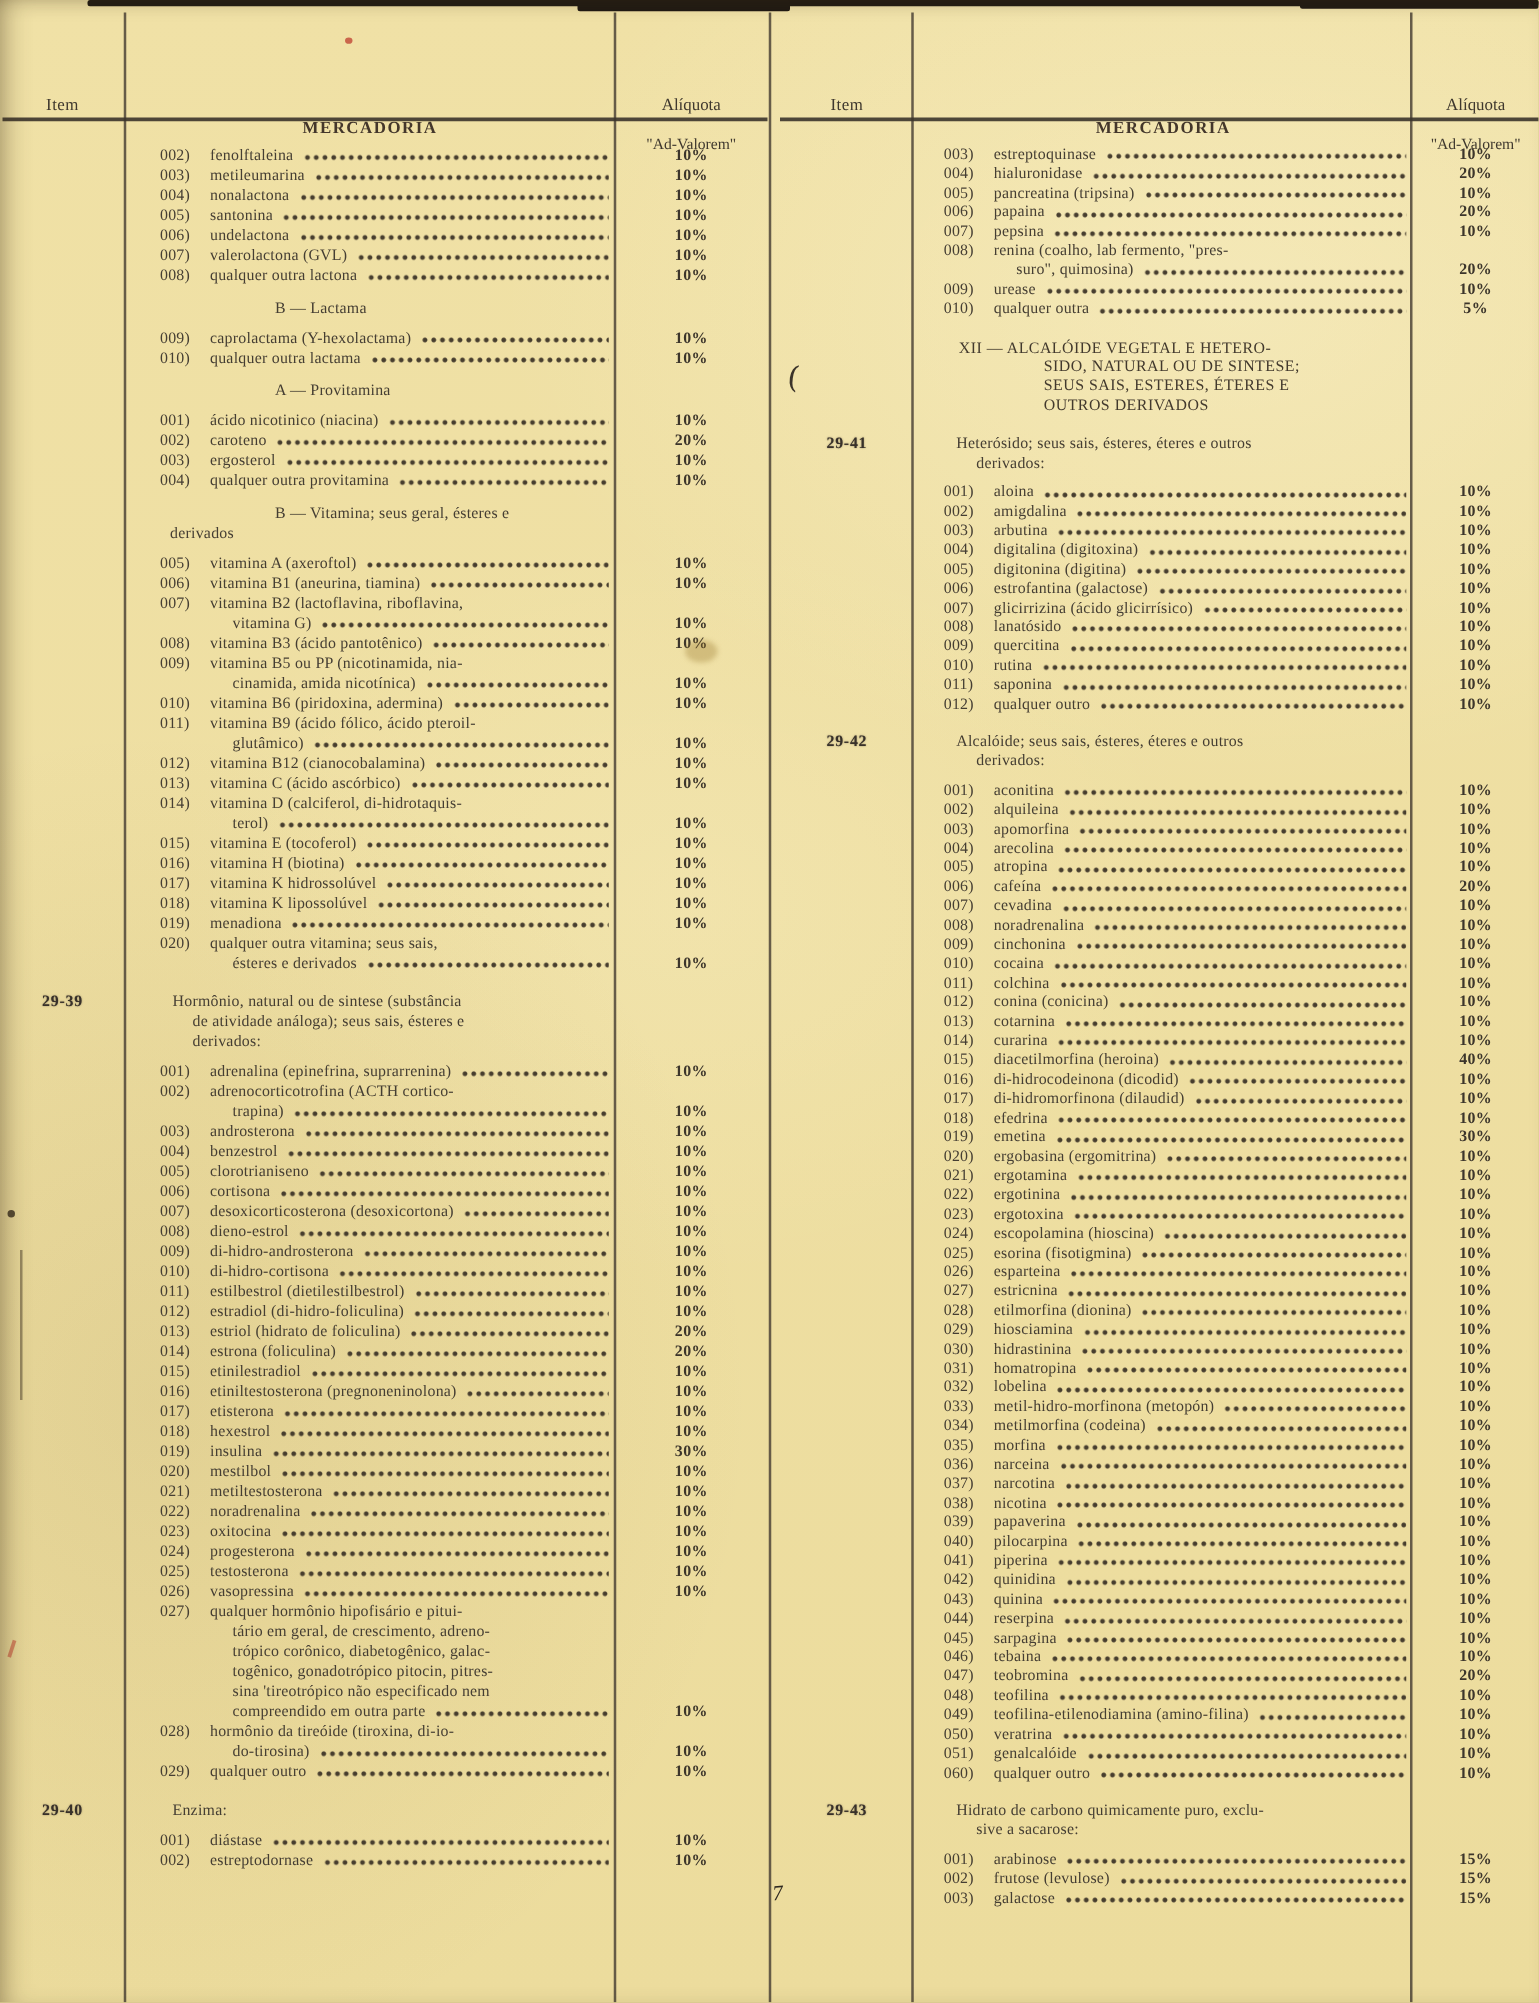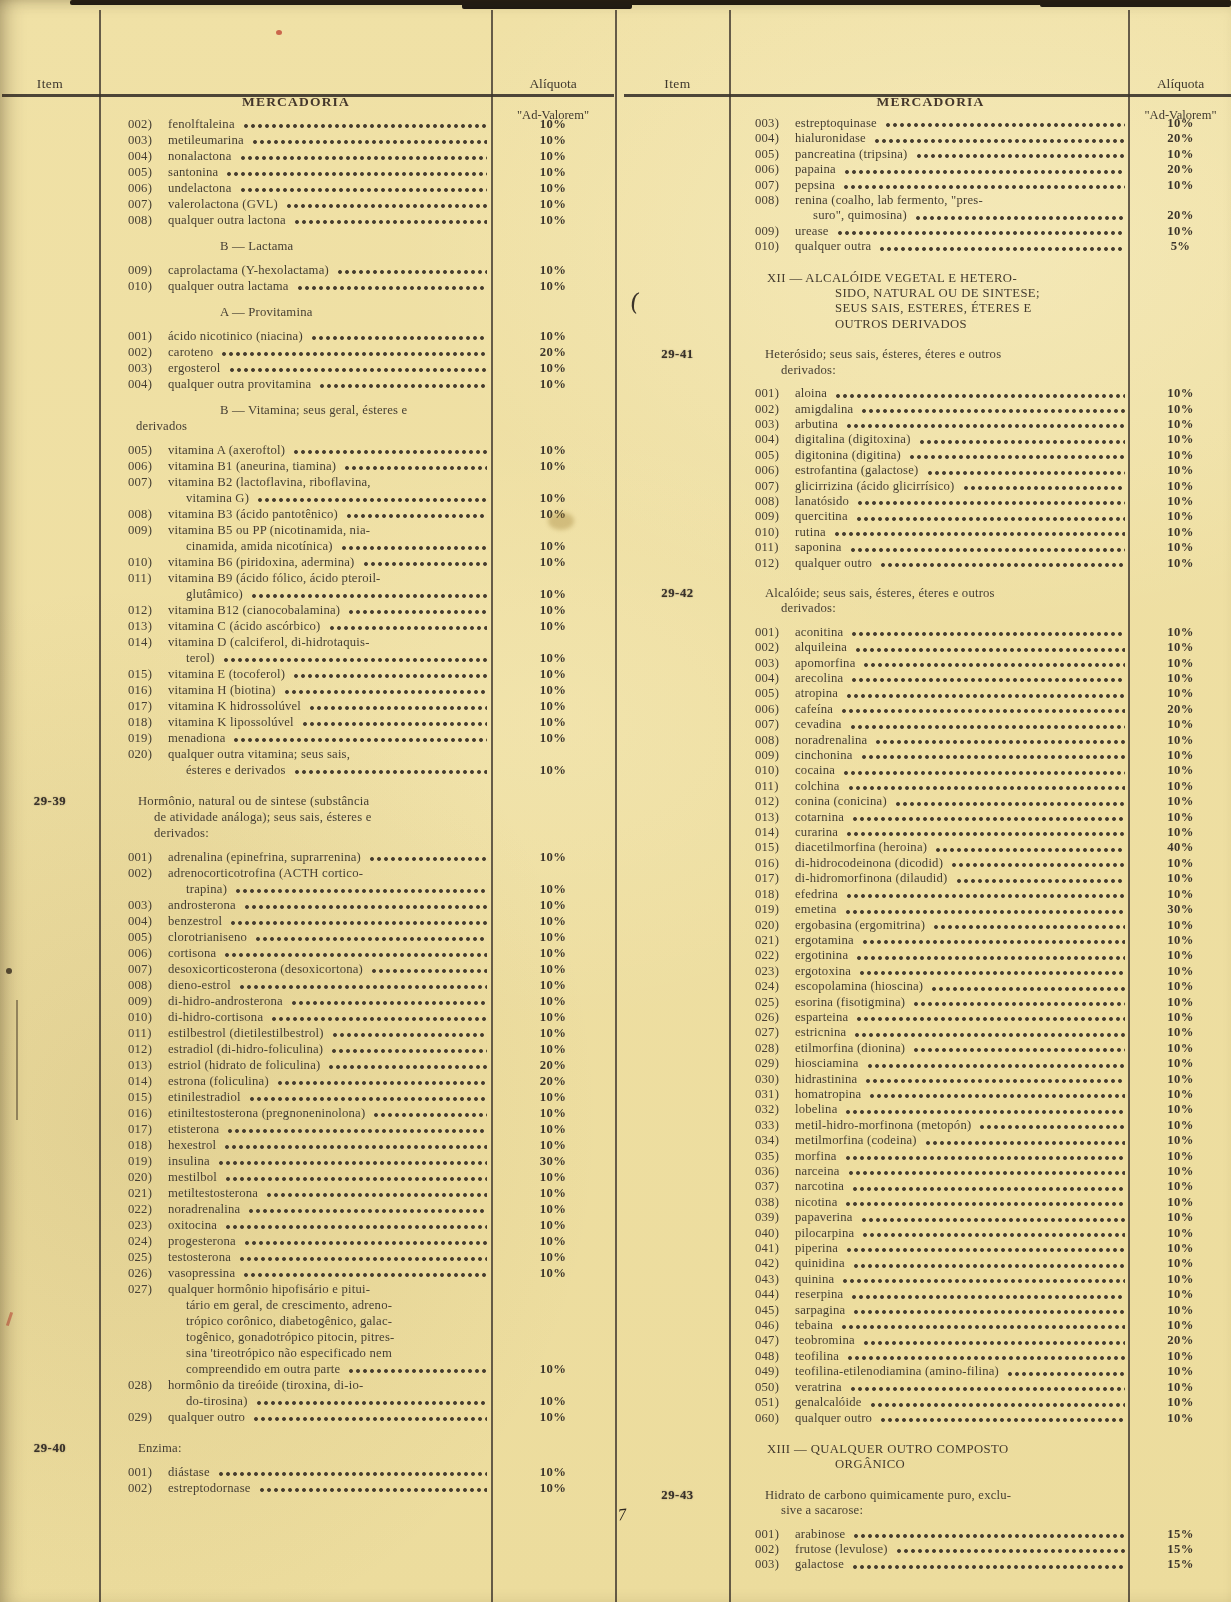--- a/index.html
+++ b/index.html
@@ -1530,36 +1530,20 @@
           <div class="line">
             <div class="ci"></div>
             <div class="cd">
               <span class="num">060)</span>
               <span class="txt">qualquer outro</span>
               <span class="dots"></span>
             </div>
             <div class="cv">10%</div>
           </div>
         </div>
-        <div class="block b-roman rom">
-          <div class="line">
-            <div class="ci"></div>
-            <div class="cd">
-              <span class="itxt">XIII — QUALQUER OUTRO COMPOSTO</span>
-            </div>
-            <div class="cv"></div>
-          </div>
-          <div class="line">
-            <div class="ci"></div>
-            <div class="cd">
-              <span class="itxt cont">ORGÂNICO</span>
-            </div>
-            <div class="cv"></div>
-          </div>
-        </div>
         <div class="block b-item">
           <div class="line">
             <div class="ci">29-43</div>
             <div class="cd">
               <span class="itxt">Hidrato de carbono quimicamente puro, exclu-</span>
             </div>
             <div class="cv"></div>
           </div>
           <div class="line">
             <div class="ci"></div>

